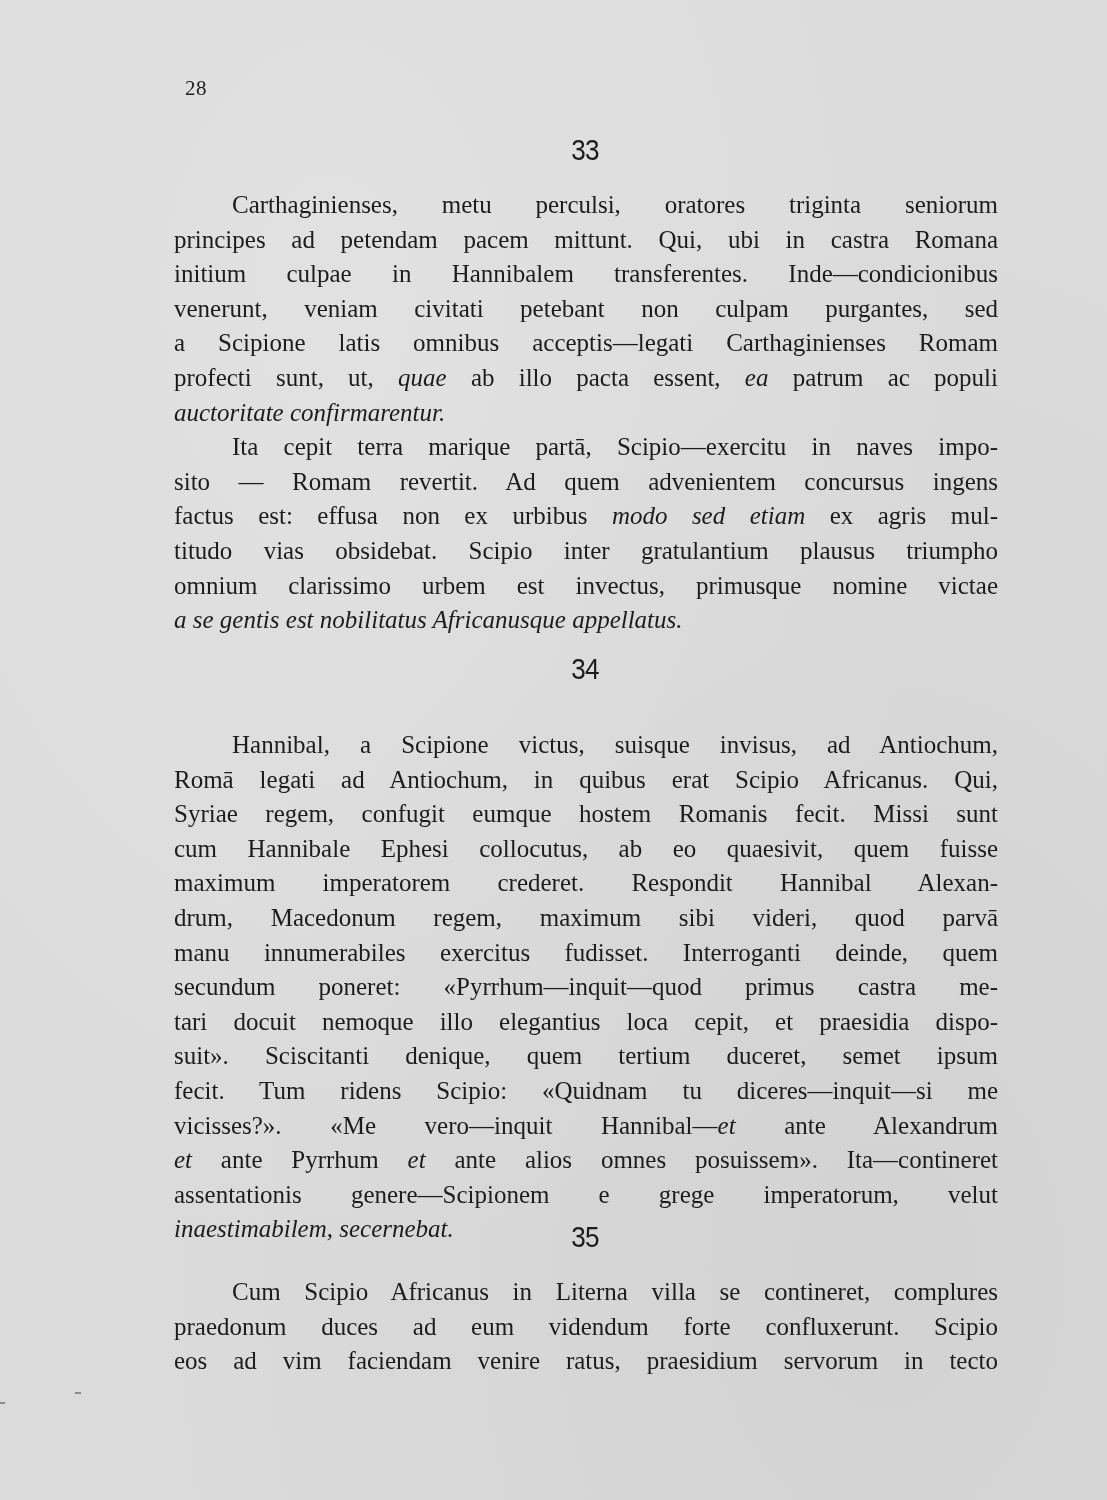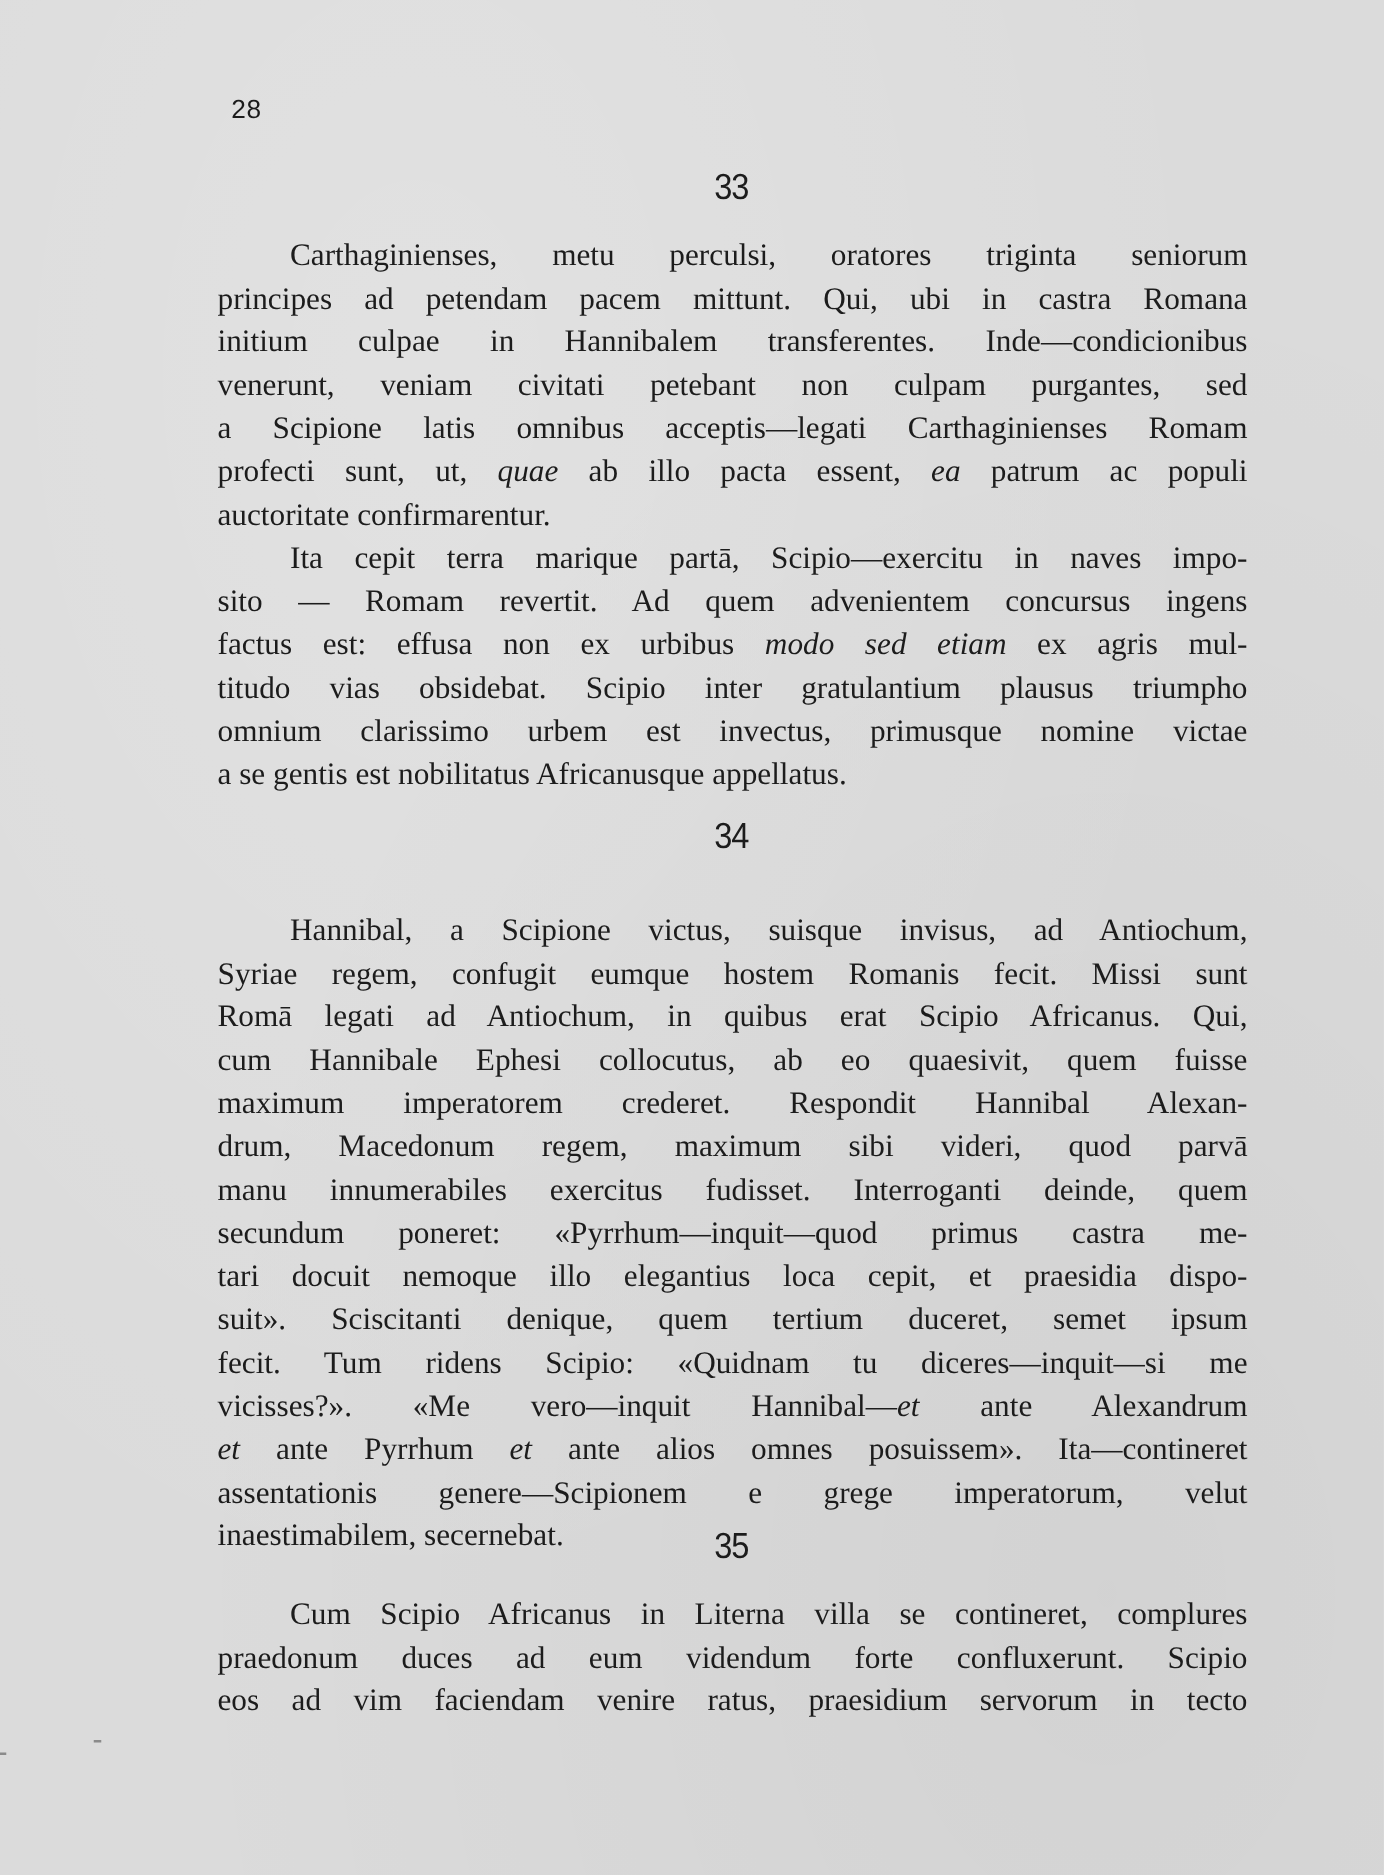--- a/index.html
+++ b/index.html
@@ -22,21 +22,21 @@
       background:
         radial-gradient(ellipse at 30% 20%, rgba(255,255,255,0.18), rgba(255,255,255,0) 60%),
         radial-gradient(ellipse at 80% 85%, rgba(0,0,0,0.04), rgba(0,0,0,0) 60%),
         #dbdbdb;
     }
     .page-number {
       position: absolute;
       left: 185px;
       top: 76px;
       font-size: 21px;
-      font-family: Liberation Sans, sans-serif;
+      font-family: Liberation Serif, serif;
       letter-spacing: 0.5px;
     }
     .section-number {
       position: absolute;
       left: 0;
       width: 1170px;
       text-align: center;
       font-family: "Liberation Sans", sans-serif;
       font-size: 29px;
       font-weight: normal;
@@ -56,20 +56,21 @@
     .line {
       display: block;
       text-align: justify;
       text-align-last: justify;
       white-space: nowrap;
       height: 34.6px;
       overflow: visible;
     }
     .line.last {
       text-align-last: left;
+      font-style: italic;
     }
     .line.indent {
       padding-left: 58px;
     }
     .line .seg { display: inline; }
     i { font-style: italic; }
 
     #sec33 { top: 134px; }
     #block33 { top: 188px; }
     #sec34 { top: 653px; }
@@ -108,22 +109,22 @@
         <span class="line"><span class="seg">titudo vias obsidebat. Scipio inter gratulantium plausus triumpho</span></span>
         <span class="line"><span class="seg">omnium clarissimo urbem est invectus, primusque nomine victae</span></span>
         <span class="line last"><span class="seg">a se gentis est nobilitatus Africanusque appellatus.</span></span>
       </div>
     </div>
 
   <div class="section-number" id="sec34">34</div>
   <div class="text-block" id="block34">
       <div>
         <span class="line indent"><span class="seg">Hannibal, a Scipione victus, suisque invisus, ad Antiochum,</span></span>
+        <span class="line"><span class="seg">Romā legati ad Antiochum, in quibus erat Scipio Africanus. Qui,</span></span>
         <span class="line"><span class="seg">Syriae regem, confugit eumque hostem Romanis fecit. Missi sunt</span></span>
-        <span class="line"><span class="seg">Romā legati ad Antiochum, in quibus erat Scipio Africanus. Qui,</span></span>
         <span class="line"><span class="seg">cum Hannibale Ephesi collocutus, ab eo quaesivit, quem fuisse</span></span>
         <span class="line"><span class="seg">maximum imperatorem crederet. Respondit Hannibal Alexan-</span></span>
         <span class="line"><span class="seg">drum, Macedonum regem, maximum sibi videri, quod parvā</span></span>
         <span class="line"><span class="seg">manu innumerabiles exercitus fudisset. Interroganti deinde, quem</span></span>
         <span class="line"><span class="seg">secundum poneret: «Pyrrhum—inquit—quod primus castra me-</span></span>
         <span class="line"><span class="seg">tari docuit nemoque illo elegantius loca cepit, et praesidia dispo-</span></span>
         <span class="line"><span class="seg">suit». Sciscitanti denique, quem tertium duceret, semet ipsum</span></span>
         <span class="line"><span class="seg">fecit. Tum ridens Scipio: «Quidnam tu diceres—inquit—si me</span></span>
         <span class="line"><span class="seg">vicisses?». «Me vero—inquit Hannibal—</span><i class="seg">et</i><span class="seg"> ante Alexandrum</span></span>
         <span class="line"><i class="seg">et</i><span class="seg"> ante Pyrrhum </span><i class="seg">et</i><span class="seg"> ante alios omnes posuissem». Ita—contineret</span></span>

